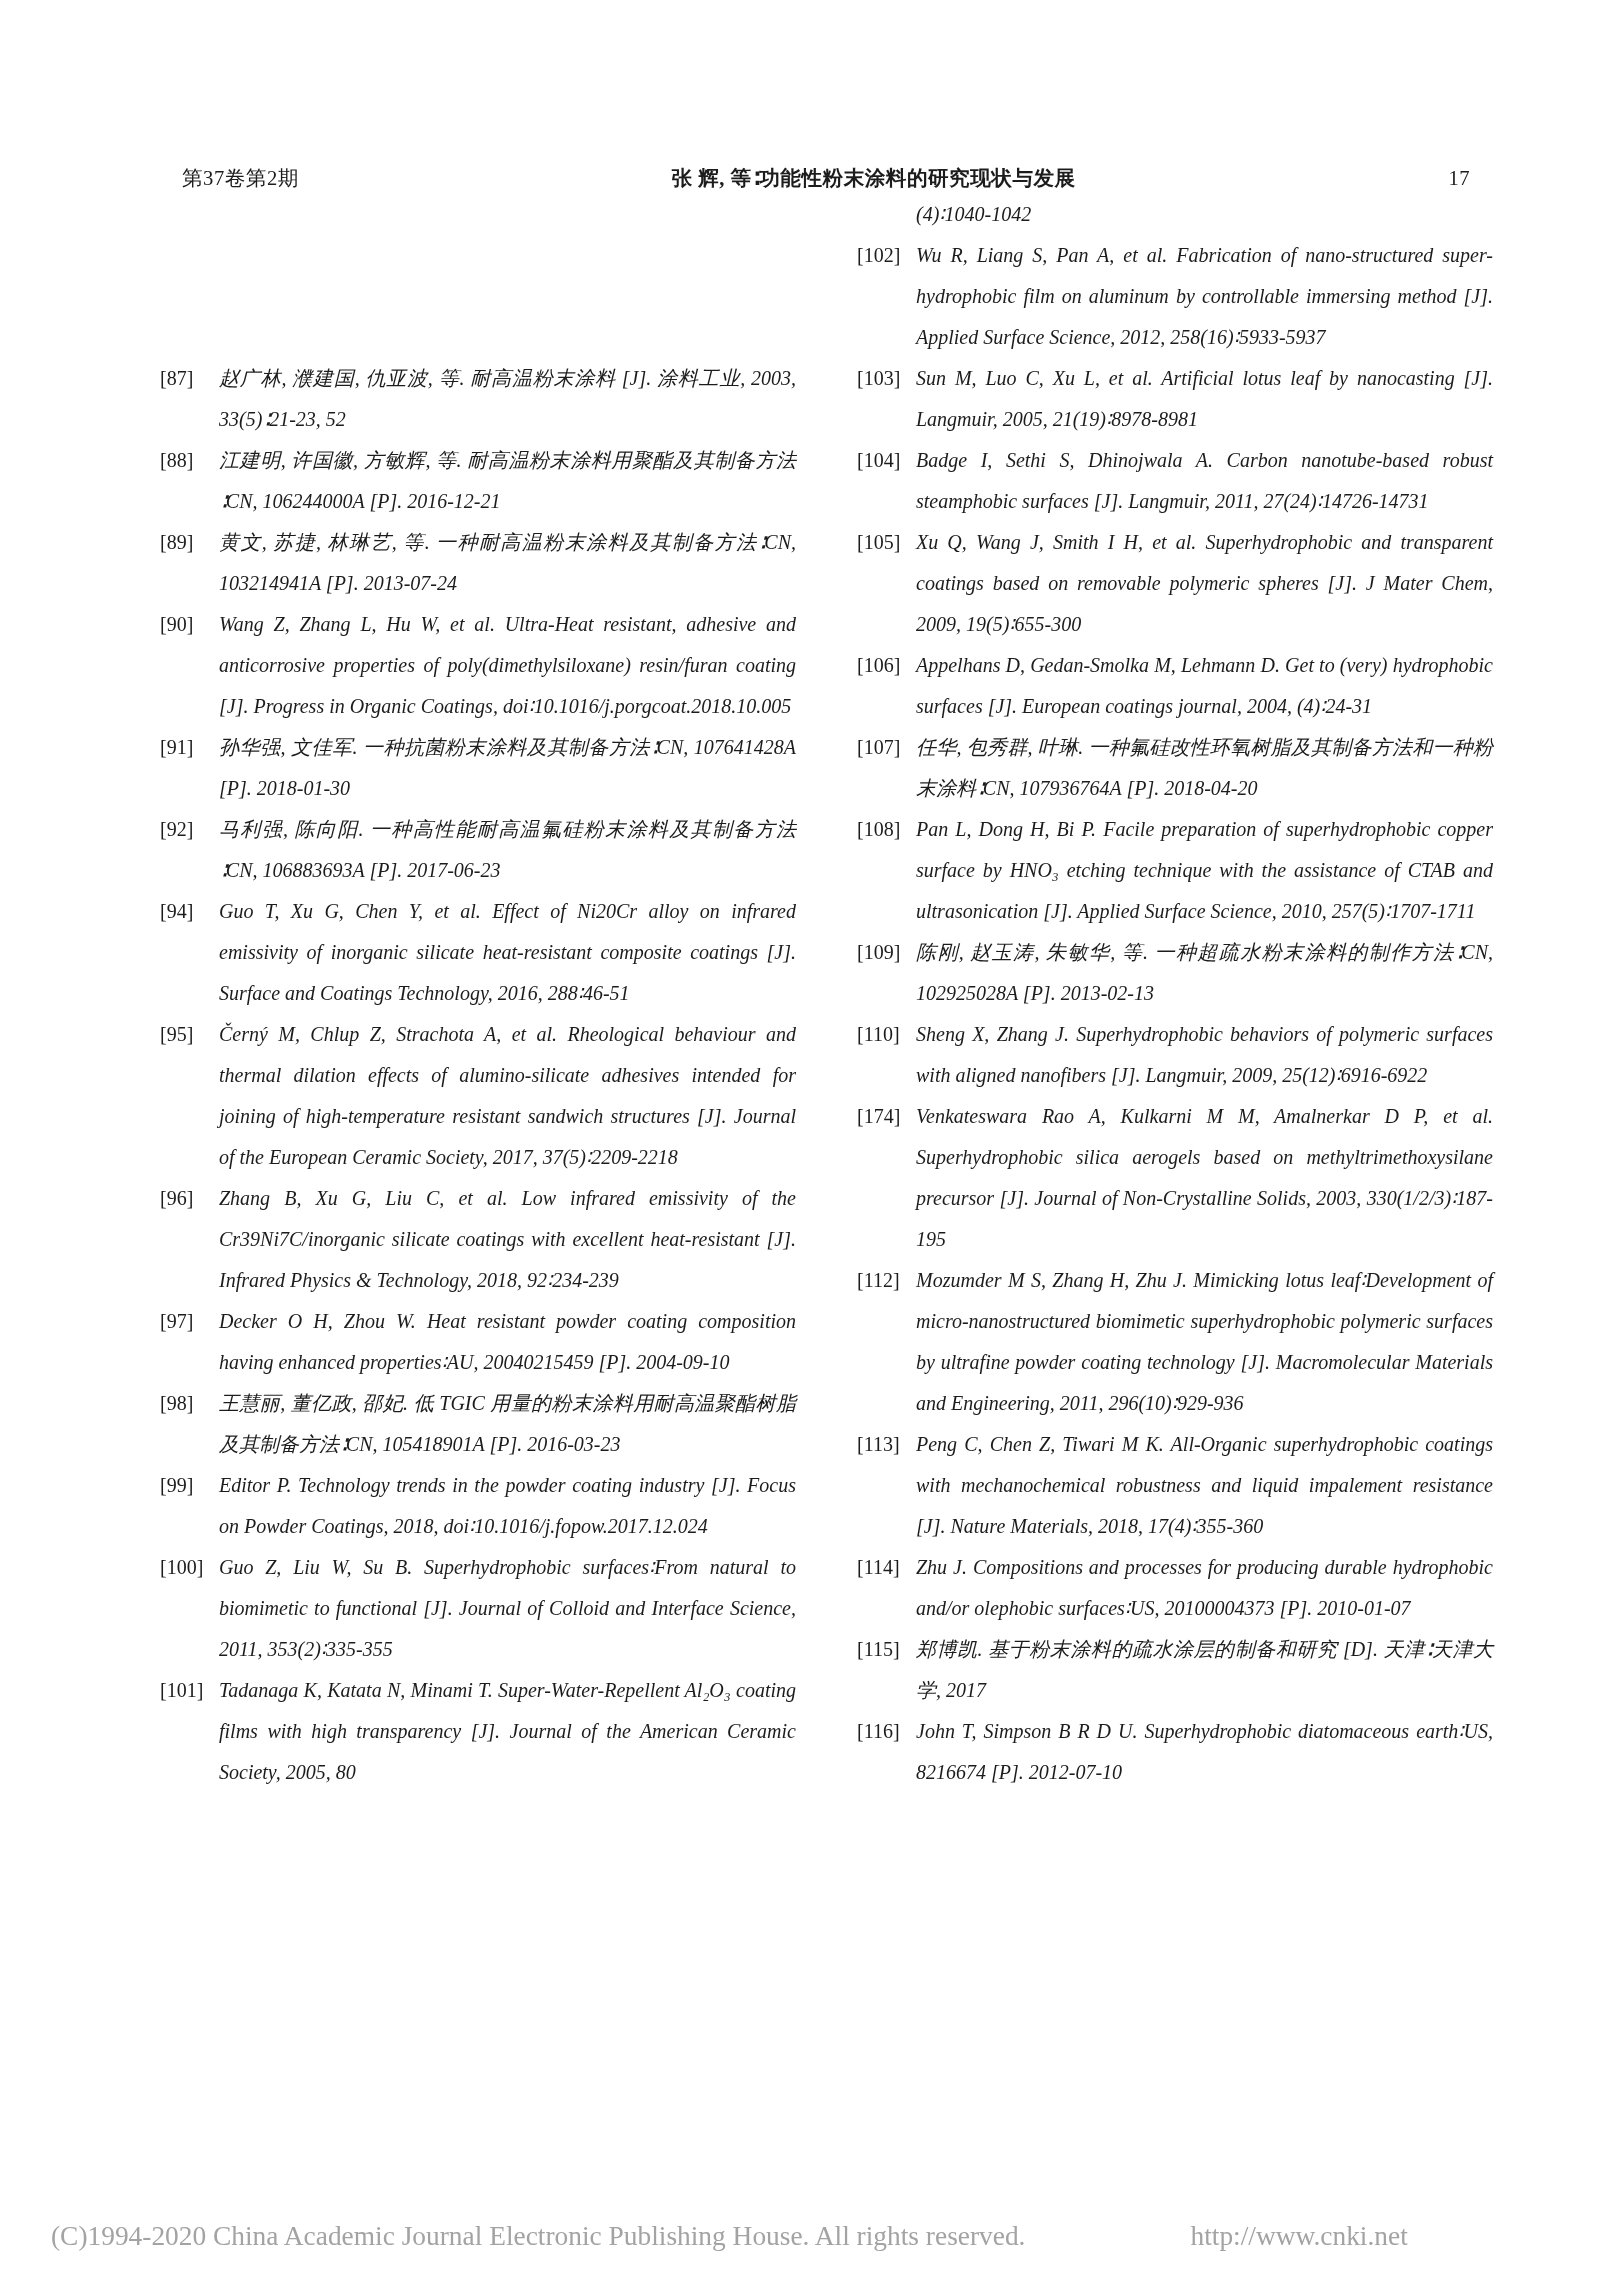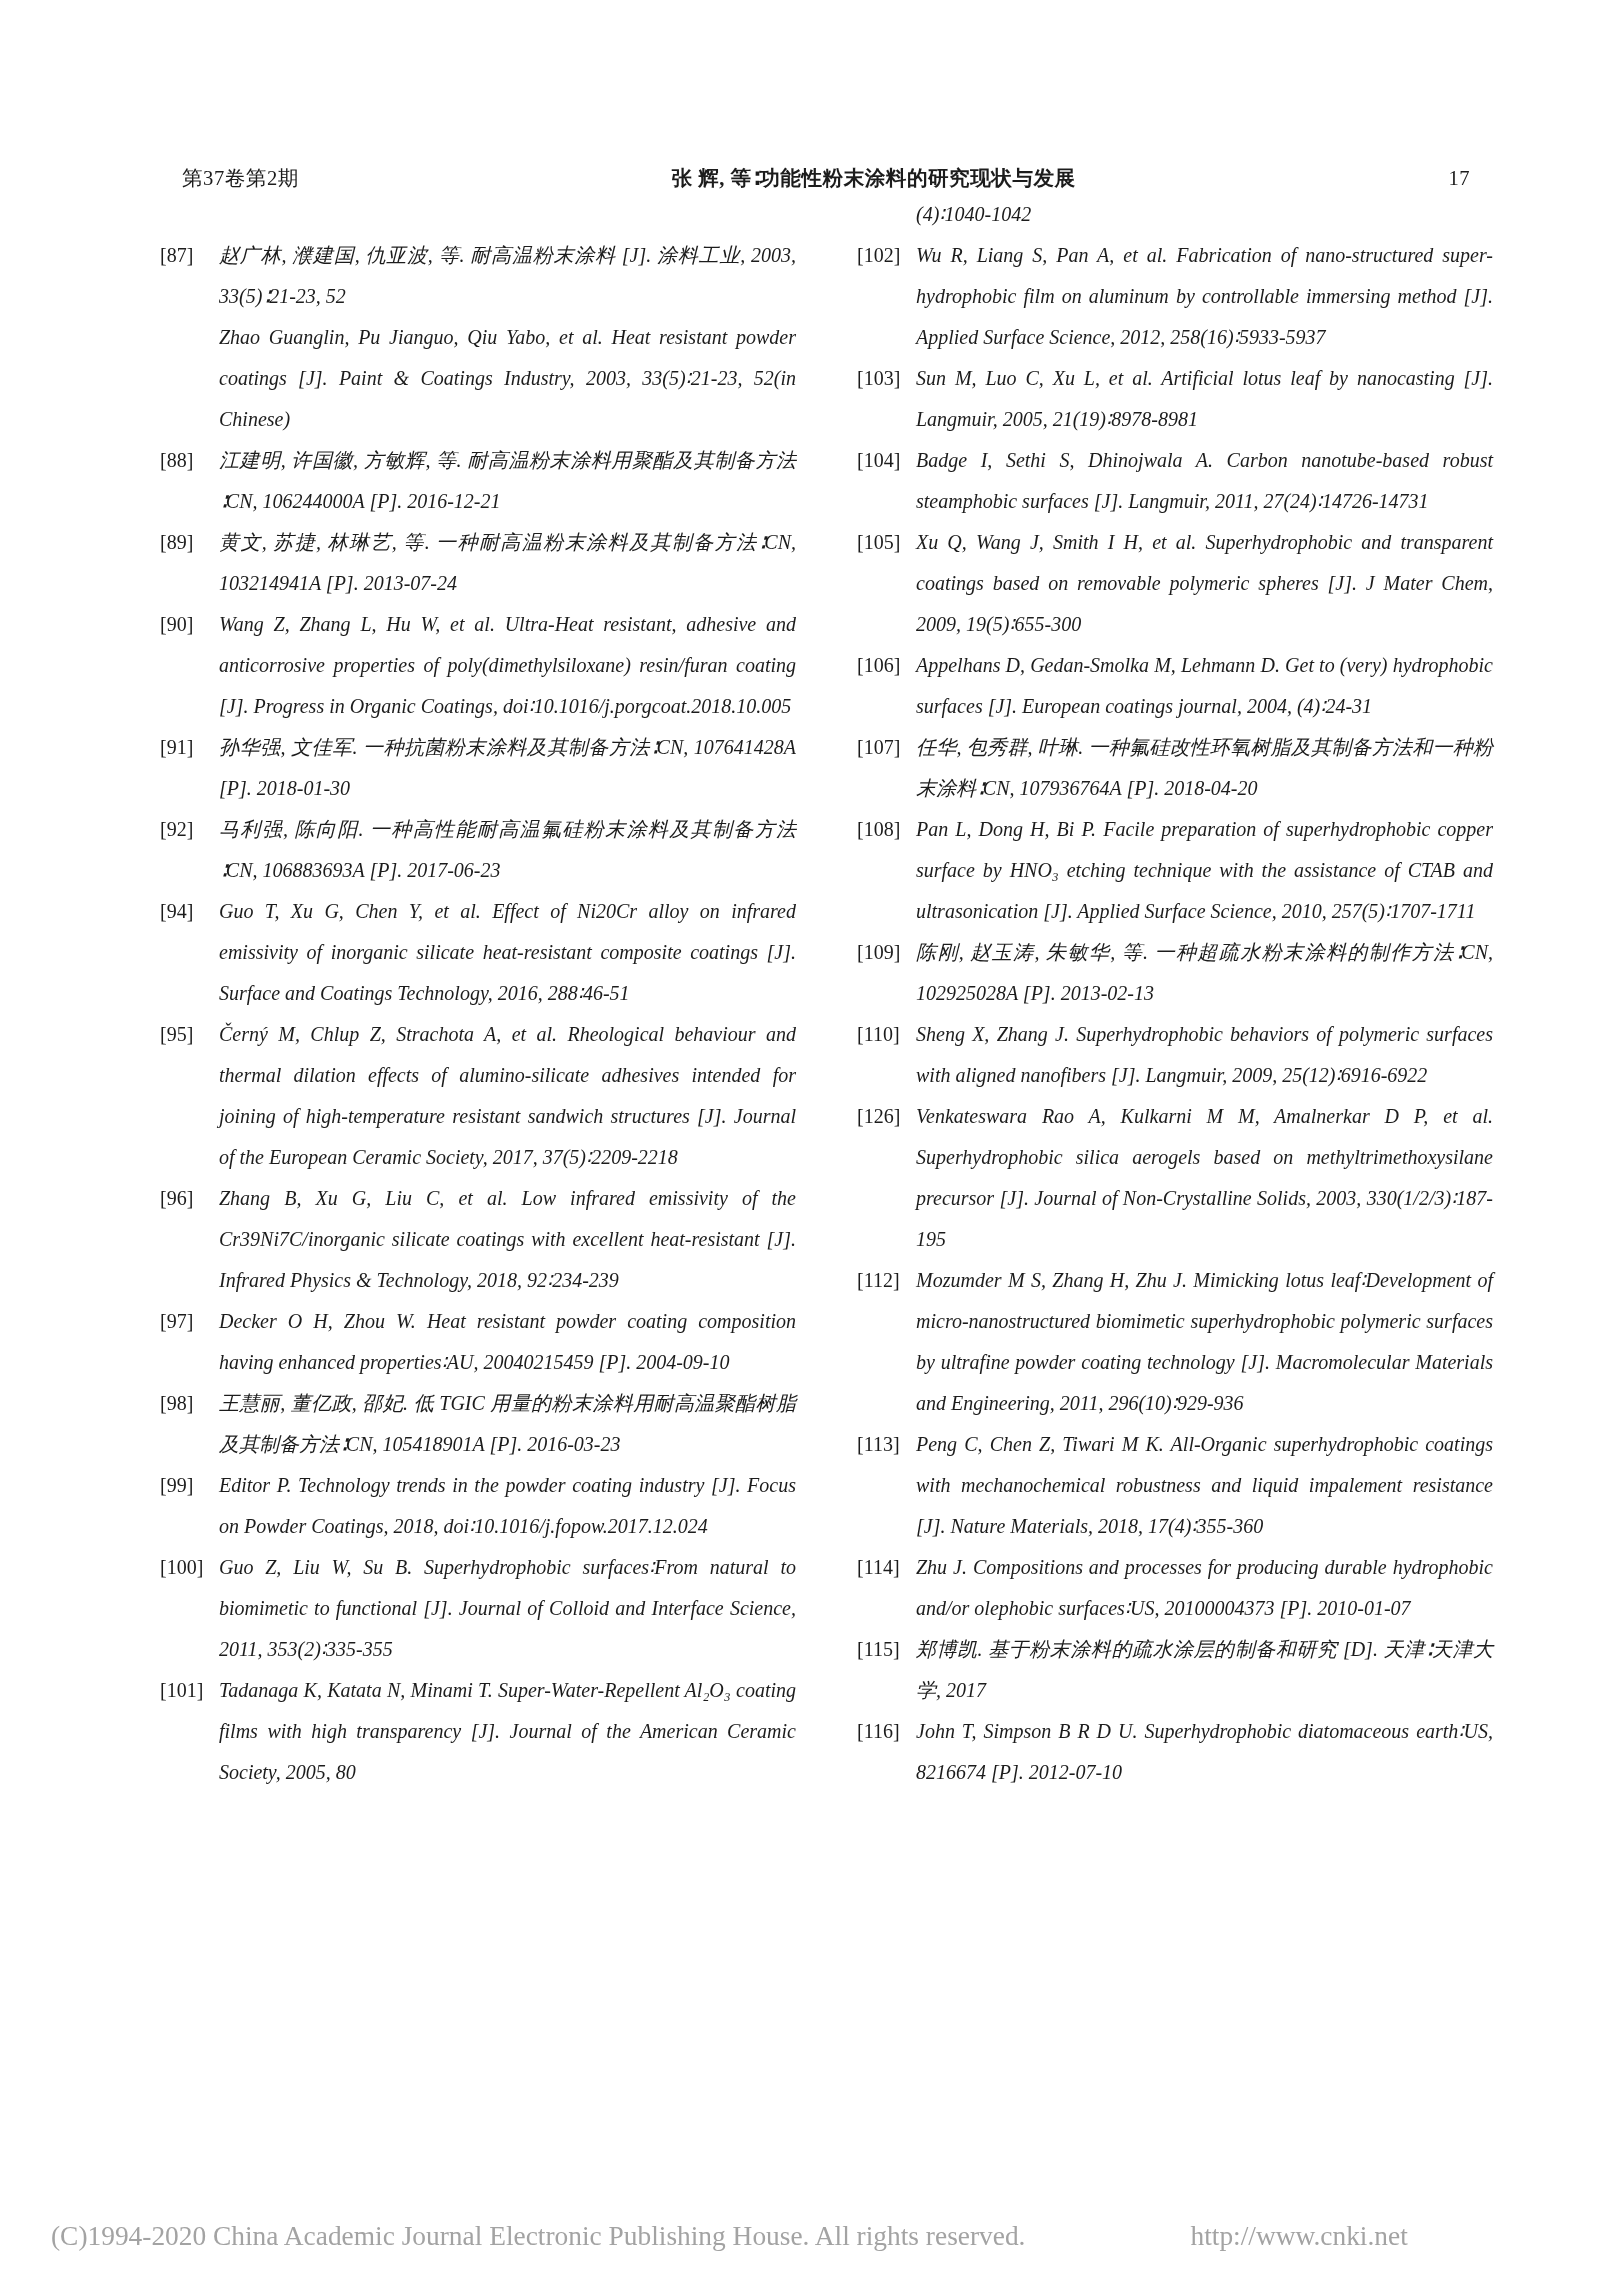--- a/index.html
+++ b/index.html
@@ -76,21 +76,20 @@
     <span class="running-title">张   辉, 等∶功能性粉末涂料的研究现状与发展</span>
     <span class="pageno">17</span>
   </div>
 
   <div class="columns">
     <div class="column" id="col-left">
         <div class="ref">
           <span class="ref-num">[87]</span>
           <div class="ref-text">
             <div class="ref-part">赵广林, 濮建国, 仇亚波, 等. 耐高温粉末涂料 [J]. 涂料工业, 2003, 33(5)∶21-23, 52</div>
-            <div class="ref-part">Zhao Guanglin, Pu Jianguo, Qiu Yabo, et al. Heat resistant powder coatings [J]. Paint &amp; Coatings Industry, 2003, 33(5)∶21-23, 52(in Chinese)</div>
           </div>
         </div>
         <div class="ref">
           <span class="ref-num">[88]</span>
           <div class="ref-text">
             <div class="ref-part">江建明, 许国徽, 方敏辉, 等. 耐高温粉末涂料用聚酯及其制备方法∶CN, 106244000A [P]. 2016-12-21</div>
           </div>
         </div>
         <div class="ref">
           <span class="ref-num">[89]</span>
@@ -220,21 +219,21 @@
             <div class="ref-part">陈刚, 赵玉涛, 朱敏华, 等. 一种超疏水粉末涂料的制作方法∶CN, 102925028A [P]. 2013-02-13</div>
           </div>
         </div>
         <div class="ref">
           <span class="ref-num">[110]</span>
           <div class="ref-text">
             <div class="ref-part">Sheng X, Zhang J. Superhydrophobic behaviors of polymeric surfaces with aligned nanofibers [J]. Langmuir, 2009, 25(12)∶6916-6922</div>
           </div>
         </div>
         <div class="ref">
-          <span class="ref-num">[126]</span>
+          <span class="ref-num">[174]</span>
           <div class="ref-text">
             <div class="ref-part">Venkateswara Rao A, Kulkarni M M, Amalnerkar D P, et al. Superhydrophobic silica aerogels based on methyltrimethoxysilane precursor [J]. Journal of Non-Crystalline Solids, 2003, 330(1/2/3)∶187-195</div>
           </div>
         </div>
         <div class="ref">
           <span class="ref-num">[112]</span>
           <div class="ref-text">
             <div class="ref-part">Mozumder M S, Zhang H, Zhu J. Mimicking lotus leaf∶Development of micro-nanostructured biomimetic superhydrophobic polymeric surfaces by ultrafine powder coating technology [J]. Macromolecular Materials and Engineering, 2011, 296(10)∶929-936</div>
           </div>
         </div>

